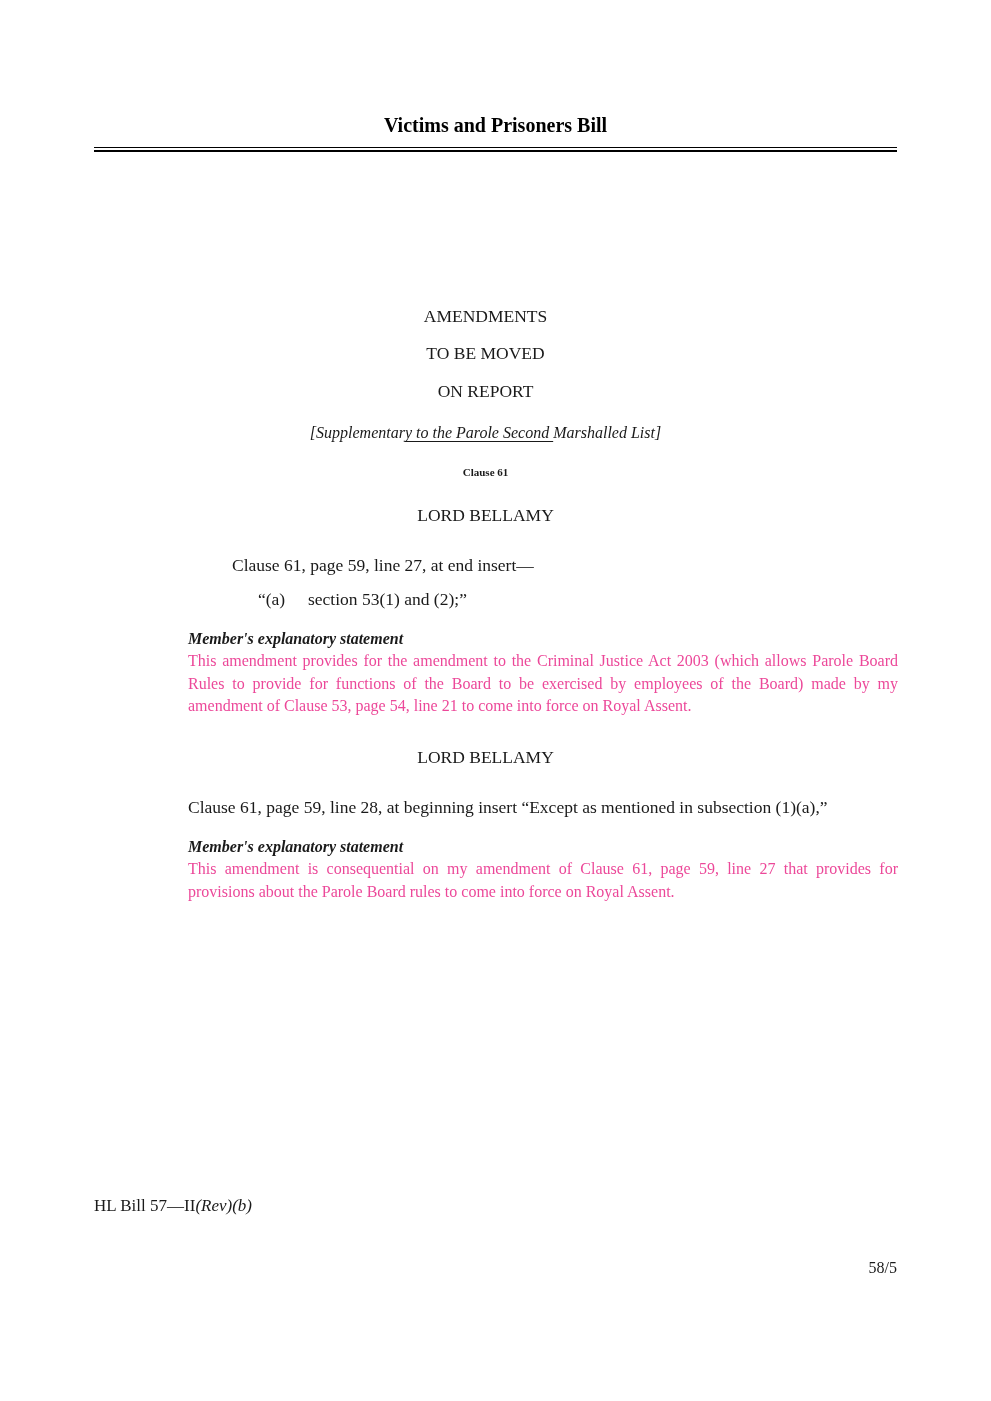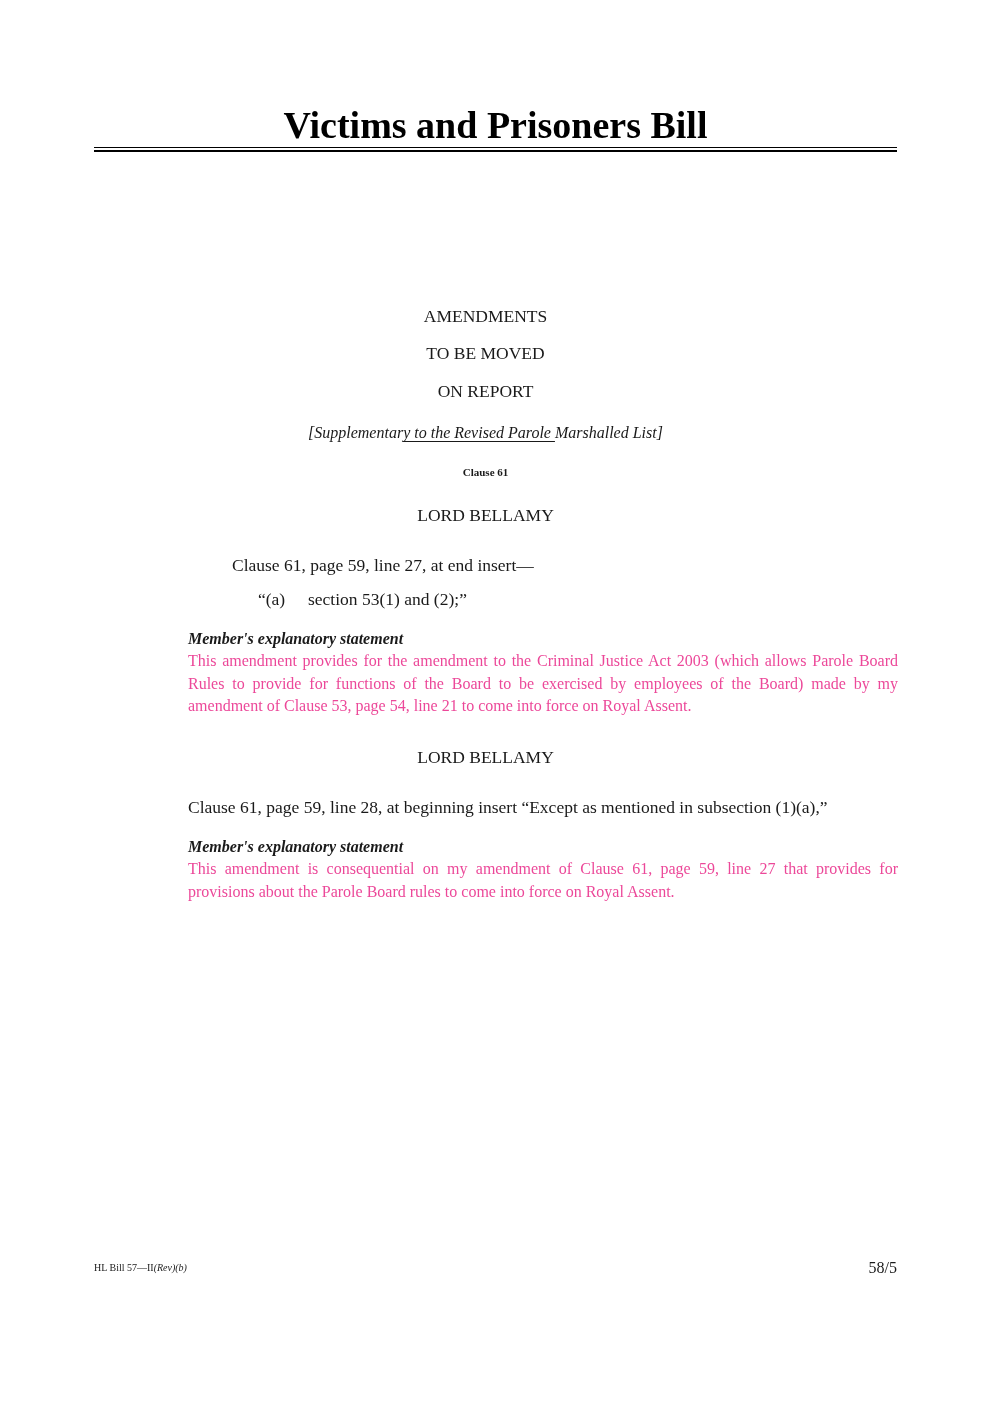--- a/index.html
+++ b/index.html
@@ -3,21 +3,21 @@
   <meta charset="utf-8">
   <style>
     html, body { margin: 0; padding: 0; background: #ffffff; }
     body {
       width: 991px; height: 1401px; position: relative; overflow: hidden;
       font-family: "Liberation Serif", "DejaVu Serif", serif;
       color: #1a1a1a;
     }
     .title {
       position: absolute; left: 94px; width: 803px; top: 107px;
-      text-align: center; font-size: 38px; font-weight: bold; line-height: 36px;
+      text-align: center; font-size: 20px; font-weight: bold; line-height: 36px;
       color: #000;
     }
     .rule-thin { position: absolute; left: 94px; width: 803px; top: 147px; height: 1px; background: #000; }
     .rule-thick { position: absolute; left: 94px; width: 803px; top: 150px; height: 2px; background: #000; }
 
     .center { position: absolute; left: 84px; width: 803px; text-align: center; font-size: 17.5px; line-height: 22px; }
     .h1 { top: 305px; }
     .h2 { top: 342px; }
     .h3 { top: 380px; }
     .supp { top: 422px; font-style: italic; font-size: 16px; }
@@ -32,36 +32,36 @@
     .a1sub { top: 588px; left: 258px; }
     .a1sub .lbl { display: inline-block; width: 50px; }
     .mes-head { font-weight: bold; font-style: italic; font-size: 16px; line-height: 21px; }
     .mes1h { top: 628px; }
     .mes-text { font-size: 16px; line-height: 22.5px; text-align: justify; color: #ec4899; }
     .mes1t { top: 650px; width: 710px; }
     .a2 { top: 796px; }
     .mes2h { top: 836px; }
     .mes2t { top: 858px; width: 710px; }
 
-    .footer-left { position: absolute; left: 94px; top: 1258px; font-size: 10px; line-height: 20px; }
+    .footer-left { position: absolute; left: 94px; top: 1196px; font-size: 17px; line-height: 20px; }
     .footer-left .it { font-style: italic; }
     .footer-right { position: absolute; right: 94px; top: 1258px; font-size: 16px; line-height: 20px; }
   </style>
 </head>
 <body>
 
 <div class="title">Victims and Prisoners Bill</div>
 <div class="rule-thin"></div>
 <div class="rule-thick"></div>
 
 <div class="center h1">AMENDMENTS</div>
 <div class="center h2">TO BE MOVED</div>
 <div class="center h3">ON REPORT</div>
 
-<div class="center supp"><span>[Supplementar</span><span class="u">y to the Revised Parole </span><span>Marshalled List]</span></div>
+<div class="center supp"><span>[Supplementar</span><span class="u">y to the Parole Second </span><span>Marshalled List]</span></div>
 
 <div class="center clause">Clause 61</div>
 
 <div class="center lord1">LORD BELLAMY</div>
 <div class="block amend a1">Clause 61, page 59, line 27, at end insert—</div>
 <div class="block amend a1sub"><span class="lbl">“(a)</span><span>section 53(1) and (2);”</span></div>
 <div class="block mes-head mes1h">Member's explanatory statement</div>
 <div class="block mes-text mes1t">This amendment provides for the amendment to the Criminal Justice Act 2003 (which allows Parole Board Rules to provide for functions of the Board to be exercised by employees of the Board) made by my amendment of Clause 53, page 54, line 21 to come into force on Royal Assent.</div>
 
 <div class="center lord2">LORD BELLAMY</div>

